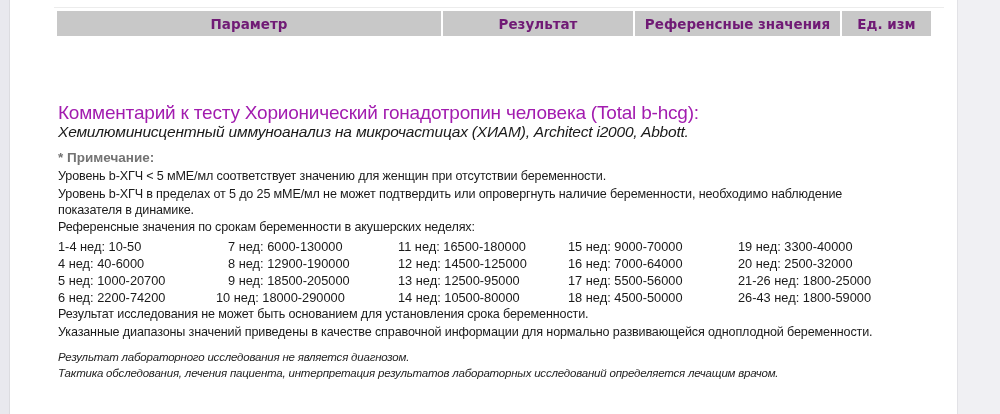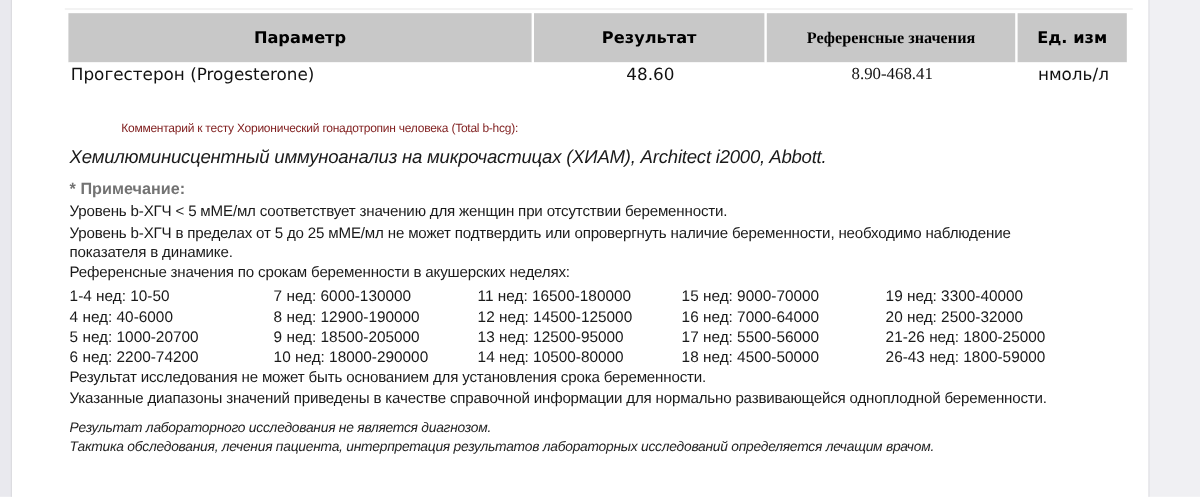--- a/index.html
+++ b/index.html
@@ -7,31 +7,31 @@
     width:1000px; height:414px; overflow:hidden; position:relative;
     background:#ffffff;
     font-family:"DejaVu Sans", sans-serif; color:#111;
   }
   .left-strip { position:absolute; left:0; top:0; width:9px; height:414px; background:#e9e9ee; border-right:1px solid #dcdce0; }
   .right-strip { position:absolute; right:0; top:0; width:42px; height:414px; background:#f0f0f3; border-left:1px solid #e2e2e6; }
   .top-line { position:absolute; left:54px; top:7px; width:890px; height:1px; background:#ececec; }
 
   .results-table { position:absolute; left:57px; top:11px; border-collapse:separate; border-spacing:2px 0; margin-left:-2px; }
   .results-table th {
-    background:#c8c8c8; font-weight:bold; font-size:13.5px; height:41px; padding:0; text-align:center; color:#000000;
+    background:#c8c8c8; font-weight:bold; font-size:13.5px; height:25px; padding:0; text-align:center; color:#701a75;
   }
   .results-table td { font-size:14px; padding:0 0 0 2px; color:#111; }
   .row-white td { background:#fff; height:21px; }
   .row-gray td { background:#e0e0e0; height:40px; line-height:17px; }
   .c-param { width:384px; text-align:left; }
   .c-res { width:190px; text-align:center; }
-  .c-ref { width:205px; text-align:center;font-family:Liberation Serif, serif; }
+  .c-ref { width:205px; text-align:center; }
   .c-unit { width:89px; text-align:center; }
 
-  .comment { position:absolute; left:58px; top:102px; font-family:"Liberation Sans", sans-serif; font-size:10px; color:#7f1d1d; letter-spacing:-0.2px;margin-left:43px; }
+  .comment { position:absolute; left:58px; top:102px; font-family:"Liberation Sans", sans-serif; font-size:19px; color:#a21caf; letter-spacing:-0.2px; }
   .method { position:absolute; left:58px; top:123px; font-family:"Liberation Sans", sans-serif; font-style:italic; font-size:15.5px; color:#1a1a1a; letter-spacing:-0.2px; }
   .note-title { position:absolute; left:58px; top:150px; font-family:"Liberation Sans", sans-serif; font-weight:bold; font-size:13.5px; color:#737373; }
   .note-line { position:absolute; left:58px; font-family:"Liberation Sans", sans-serif; font-size:12.6px; color:#1a1a1a; letter-spacing:-0.15px; }
   .grid-cell { position:absolute; font-family:"Liberation Sans", sans-serif; font-size:12.8px; color:#1a1a1a; white-space:nowrap; }
   .foot { position:absolute; left:58px; font-family:"Liberation Sans", sans-serif; font-style:italic; font-size:11.5px; color:#222; letter-spacing:-0.2px; }
 </style>
 </head>
 <body>
 
 <div class="left-strip"></div>
@@ -41,26 +41,20 @@
 <table class="results-table">
   <thead>
     <tr>
       <th class="c-param">Параметр</th>
       <th class="c-res">Результат</th>
       <th class="c-ref">Референсные значения</th>
       <th class="c-unit">Ед. изм</th>
     </tr>
   </thead>
   <tbody>
-    <tr class="row-white">
-      <td class="c-param">Прогестерон (Progesterone)</td>
-      <td class="c-res">48.60</td>
-      <td class="c-ref">8.90-468.41</td>
-      <td class="c-unit">нмоль/л</td>
-    </tr>
   </tbody>
 </table>
 
 <div class="comment">Комментарий к тесту Хорионический гонадотропин человека (Total b-hcg):</div>
 <div class="method">Хемилюминисцентный иммуноанализ на микрочастицах (ХИАМ), Architect i2000, Abbott.</div>
 
 <div class="note-title">* Примечание:</div>
 <div class="note-line" style="top:169px;">Уровень b-ХГЧ &lt; 5 мМЕ/мл соответствует значению для женщин при отсутствии беременности.</div>
 <div class="note-line" style="top:187px;">Уровень b-ХГЧ в пределах от 5 до 25 мМЕ/мл не может подтвердить или опровергнуть наличие беременности, необходимо наблюдение</div>
 <div class="note-line" style="top:203px;">показателя в динамике.</div>
@@ -79,21 +73,21 @@
   <div class="grid-cell" style="left:568px;top:256px;">16 нед: 7000-64000</div>
   <div class="grid-cell" style="left:738px;top:256px;">20 нед: 2500-32000</div>
 
   <div class="grid-cell" style="left:58px;top:273px;">5 нед: 1000-20700</div>
   <div class="grid-cell" style="left:228px;top:273px;">9 нед: 18500-205000</div>
   <div class="grid-cell" style="left:398px;top:273px;">13 нед: 12500-95000</div>
   <div class="grid-cell" style="left:568px;top:273px;">17 нед: 5500-56000</div>
   <div class="grid-cell" style="left:738px;top:273px;">21-26 нед: 1800-25000</div>
 
   <div class="grid-cell" style="left:58px;top:290px;">6 нед: 2200-74200</div>
-  <div class="grid-cell" style="left:228px;top:290px;">10 нед: 18000-290000</div>
+  <div class="grid-cell" style="left:216px;top:290px;">10 нед: 18000-290000</div>
   <div class="grid-cell" style="left:398px;top:290px;">14 нед: 10500-80000</div>
   <div class="grid-cell" style="left:568px;top:290px;">18 нед: 4500-50000</div>
   <div class="grid-cell" style="left:738px;top:290px;">26-43 нед: 1800-59000</div>
 </div>
 
 <div class="note-line" style="top:307px;">Результат исследования не может быть основанием для установления срока беременности.</div>
 <div class="note-line" style="top:325px;">Указанные диапазоны значений приведены в качестве справочной информации для нормально развивающейся одноплодной беременности.</div>
 
 <div class="foot" style="top:351px;">Результат лабораторного исследования не является диагнозом.</div>
 <div class="foot" style="top:367px;">Тактика обследования, лечения пациента, интерпретация результатов лабораторных исследований определяется лечащим врачом.</div>

